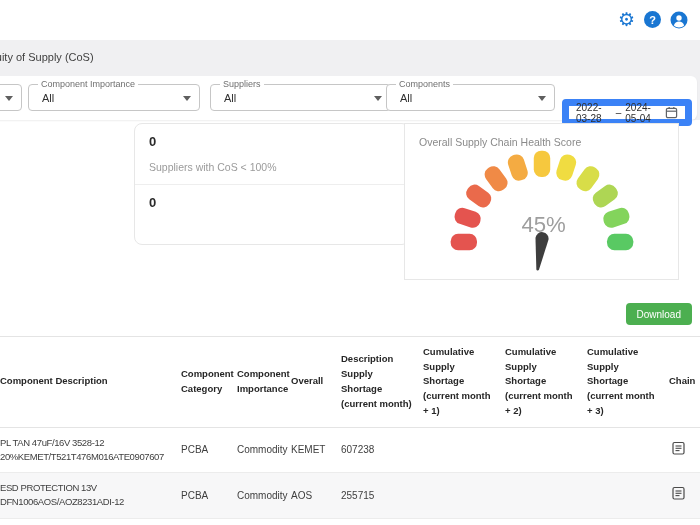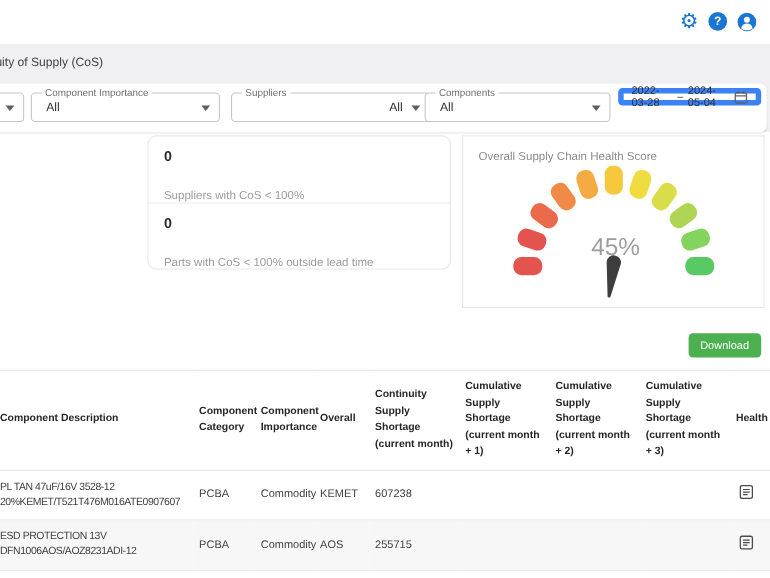--- a/index.html
+++ b/index.html
@@ -17,34 +17,34 @@
   .gray-band{position:absolute;top:40px;left:0;right:0;height:80px;background:#f0f0f2;}
   .page-title{position:absolute;left:-36px;top:11px;font-size:11px;color:#3f3f3f;white-space:nowrap;}
 
   
   .filter-card{position:absolute;left:-40px;top:36px;width:737px;height:44px;background:#fff;border-radius:6px;box-shadow:0 1px 2px rgba(0,0,0,.07);}
   .select{position:absolute;top:8px;height:27px;border:1px solid #c6c6c6;border-radius:4px;background:#fff;display:flex;align-items:center;padding:0 24px 0 13px;box-sizing:border-box;font-size:11px;color:#2f2f2f;cursor:pointer;}
   .select label{position:absolute;top:-6px;left:9px;font-size:9px;color:#6f6f6f;background:#fff;padding:0 3px;white-space:nowrap;cursor:pointer;}
   .caret{position:absolute;right:8px;top:50%;margin-top:-2px;width:0;height:0;border-left:4px solid transparent;border-right:4px solid transparent;border-top:5px solid #5f5f5f;}
   .sel-clipped{left:-100px;width:162px;}
   .sel-importance{left:68px;width:172px;}
-  .sel-suppliers{left:250px;width:181px;justify-content:flex-end;}
+  .sel-suppliers{left:250px;width:181px;}
   .sel-components{left:426px;width:169px;}
-  .daterange{position:absolute;top:4px;left:602px;width:130px;height:16px;border:5px solid #3b82f6;border-radius:4px;background:#fff;display:flex;align-items:center;gap:4px;padding:0 7px;box-sizing:border-box;font-size:10px;color:#2f2f2f;cursor:pointer;}
+  .daterange{position:absolute;top:23px;left:602px;width:130px;height:27px;border:7px solid #3b82f6;border-radius:4px;background:#fff;display:flex;align-items:center;gap:4px;padding:0 7px;box-sizing:border-box;font-size:10px;color:#2f2f2f;cursor:pointer;}
   .daterange .cal{margin-left:auto;display:flex;}
 
   
   .stats-card{position:absolute;left:134px;top:123px;width:276px;height:122px;border:1px solid #e7e7e7;border-radius:8px;background:#fff;box-sizing:border-box;}
   .stat{height:60px;padding:10px 14px;box-sizing:border-box;}
   .stat + .stat{border-top:1px solid #eee;}
   .stat-value{font-size:13px;font-weight:bold;color:#2b2b2b;}
-  .stat-label{margin-top:23px;font-size:10.5px;color:#9b9b9b;}
-
-  
-  .gauge-card{position:absolute;left:420px;top:123px;width:275px;height:157px;border:1px solid #e7e7e7;border-radius:0;background:#fff;box-sizing:border-box;padding:12px 14px 0;overflow:hidden;}
+  .stat-label{margin-top:12px;font-size:10.5px;color:#9b9b9b;}
+
+  
+  .gauge-card{position:absolute;left:404px;top:123px;width:275px;height:157px;border:1px solid #e7e7e7;border-radius:0;background:#fff;box-sizing:border-box;padding:12px 14px 0;overflow:hidden;}
   .gauge-title{font-size:10.5px;color:#8a8a8a;}
   #gauge-svg{display:block;margin:1px auto 0;width:190px;height:130px;}
 
   
   .download-btn{position:absolute;top:303px;right:8px;height:22px;background:#4caf50;color:#fff;border:none;border-radius:4px;font-size:10px;padding:0 11px;font-family:"Liberation Sans",sans-serif;cursor:pointer;text-align:center;}
 
   
   .table-wrap{position:absolute;top:336px;left:0;width:700px;}
   table{border-collapse:collapse;table-layout:fixed;width:700px;border-top:1px solid #e4e4e4;}
   th{font-size:9.5px;font-weight:bold;color:#262626;text-align:left;vertical-align:middle;padding:8px 5px;border-bottom:1px solid #e4e4e4;line-height:1.55;background:#fff;}
@@ -112,21 +112,20 @@
     </div>
   </div>
 
   <div class="stats-card">
     <div class="stat">
       <div class="stat-value">0</div>
       <div class="stat-label">Suppliers with CoS &lt; 100%</div>
     </div>
     <div class="stat">
       <div class="stat-value">0</div>
-      <div class="stat-label">Parts with CoS &lt; 100% outside lead time</div>
     </div>
   </div>
 
   <div class="gauge-card">
     <div class="gauge-title">Overall Supply Chain Health Score</div>
     <svg id="gauge-svg" viewBox="0 -13 230 158">
         <rect x="-10" y="-16" width="20" height="32" rx="9" fill="#59c963" transform="translate(210.0 100.0) rotate(90.0)"></rect>
         <rect x="-10" y="-16" width="20" height="32" rx="9" fill="#83d45c" transform="translate(205.4 70.6) rotate(72.0)"></rect>
         <rect x="-10" y="-16" width="20" height="32" rx="9" fill="#aed654" transform="translate(191.9 44.2) rotate(54.0)"></rect>
         <rect x="-10" y="-16" width="20" height="32" rx="9" fill="#d8dd48" transform="translate(170.8 23.1) rotate(36.0)"></rect>
@@ -156,25 +155,25 @@
           <col style="width:82px">
           <col style="width:82px">
         <col style="width:36px">
       </colgroup>
       <thead>
         <tr>
           <th class="first">Component Description</th>
           <th>Component Category</th>
           <th>Component Importance</th>
           <th>Overall</th>
-          <th>Continuity Supply Shortage (current month)</th>
+          <th>Description Supply Shortage (current month)</th>
           <th>Cumulative Supply Shortage (current month + 1)</th>
           <th>Cumulative Supply Shortage (current month + 2)</th>
           <th>Cumulative Supply Shortage (current month + 3)</th>
-          <th>Health</th>
+          <th>Chain</th>
         </tr>
       </thead>
       <tbody id="table-body">
           <tr>
             <td class="desc first">PL TAN 47uF/16V 3528-12 20%KEMET/T521T476M016ATE0907607</td>
             <td>PCBA</td>
             <td>Commodity</td>
             <td>KEMET</td>
             <td>607238</td>
             <td></td>

